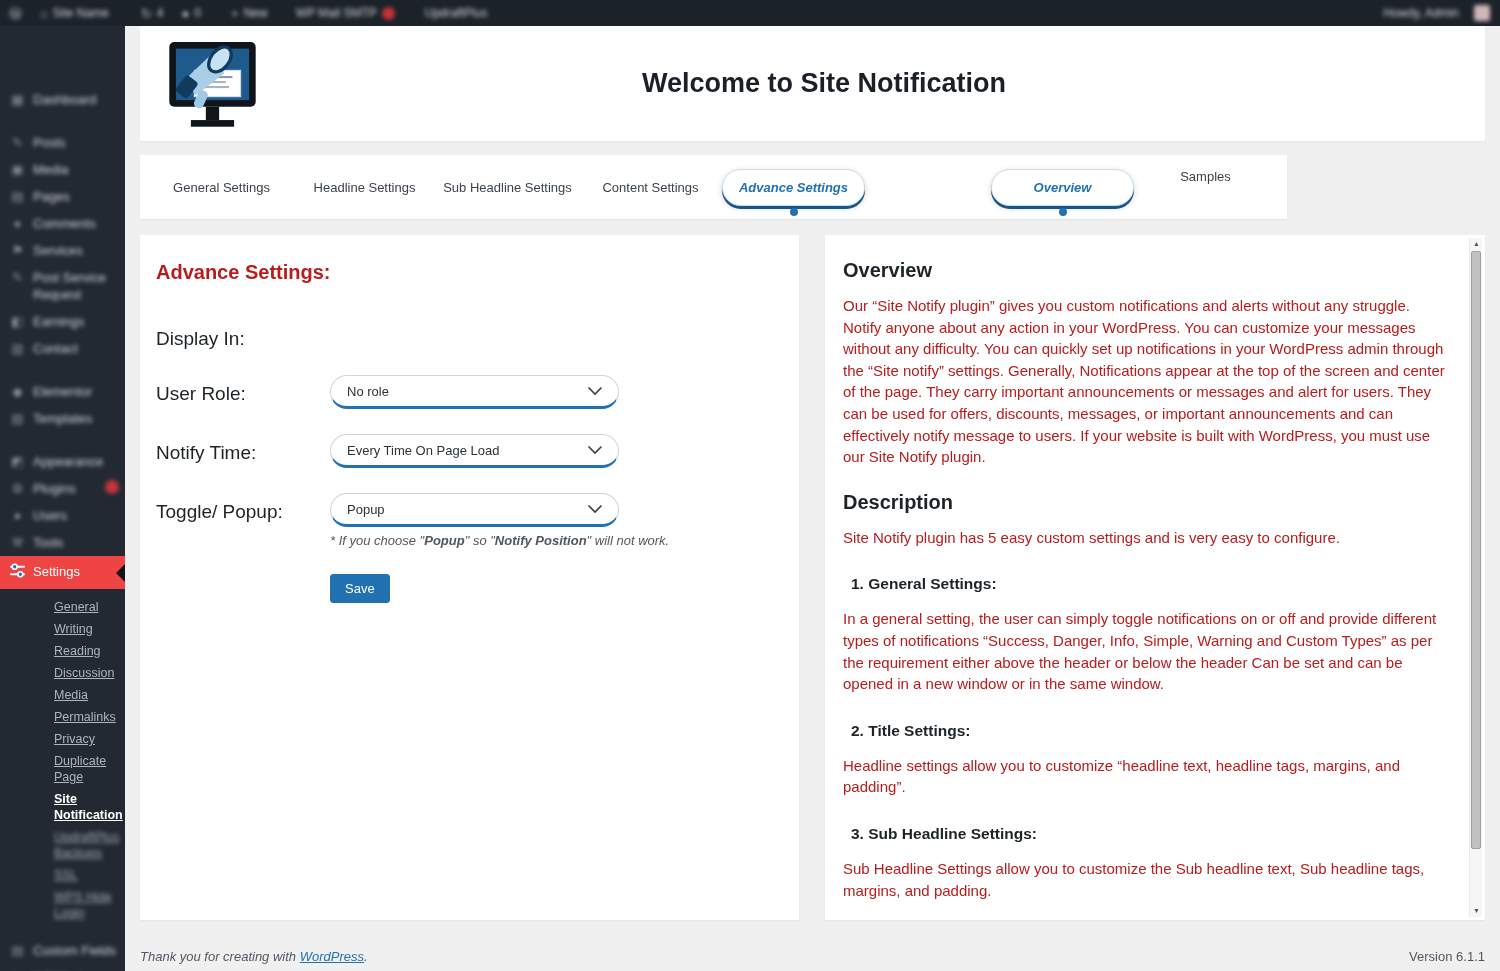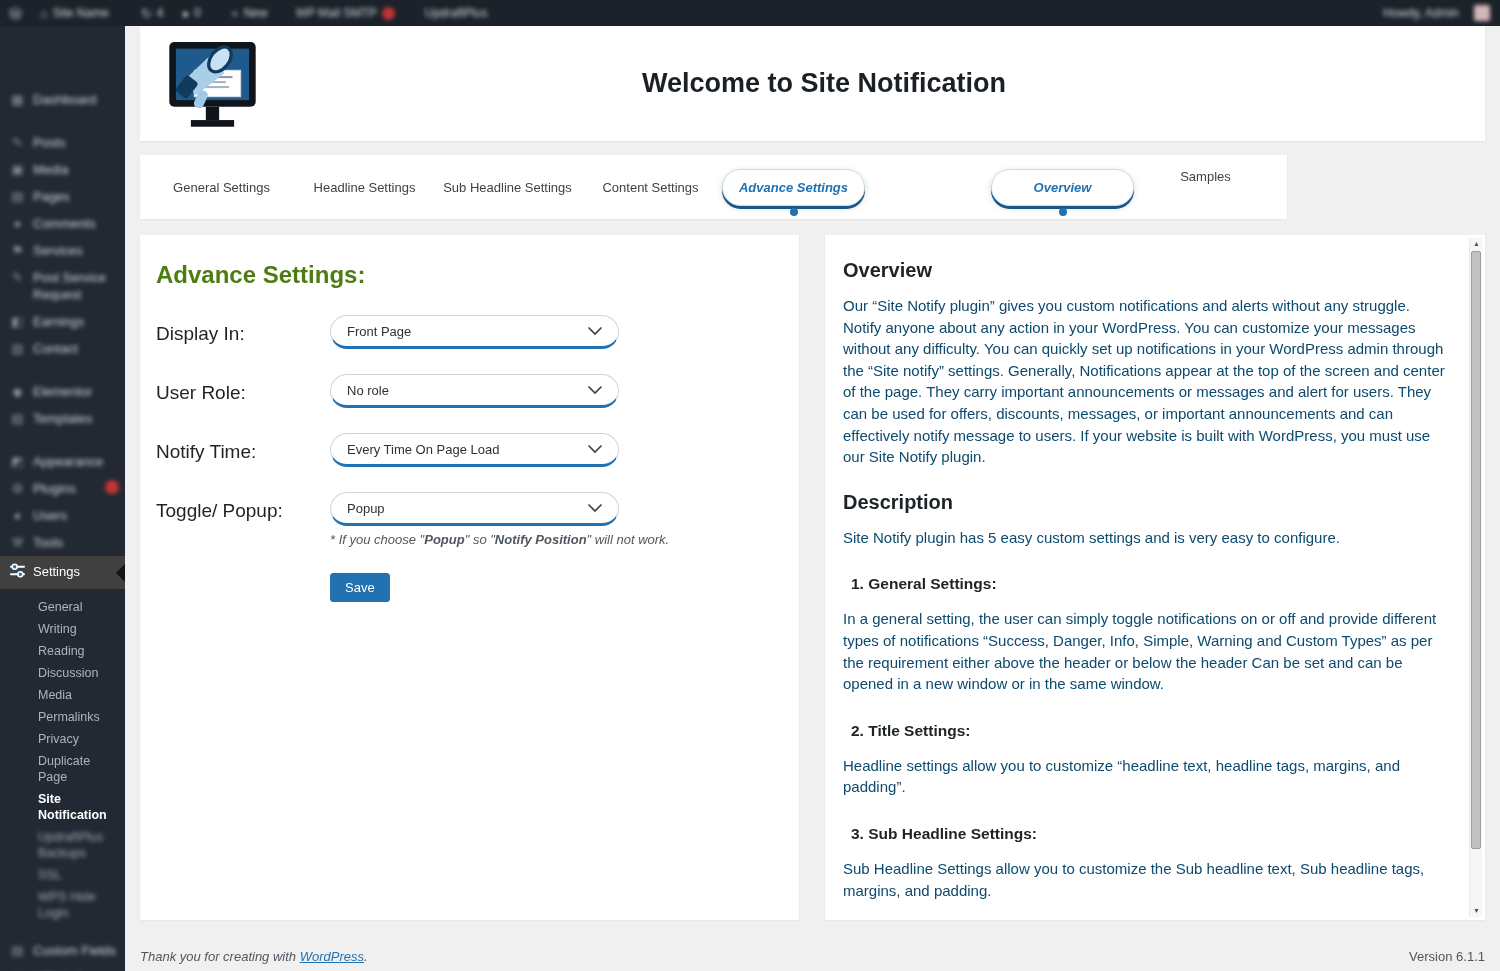--- a/index.html
+++ b/index.html
@@ -18,26 +18,26 @@
 
   
   .sidebar { position: absolute; top: 26px; left: 0; width: 125px; height: 945px;
     background: #222933; color: #dfe1e3; font-size: 13px; }
   .menu { list-style: none; padding-top: 60px; }
   .menu-item { position: relative; display: flex; align-items: flex-start; gap: 8px;
     padding: 5px 6px 5px 10px; line-height: 17px; cursor: pointer; color: #dfe1e3; }
   .menu-item .mi-icon { width: 15px; text-align: center; font-size: 13px; color: #9ba1a8; flex: 0 0 15px; }
   .menu-item .mi-label { flex: 1; }
   .gap-md { margin-top: 16px; }
-  .menu-item.active { background: #404040; color: #fff; font-weight: 400; padding-top: 7px; padding-bottom: 7px; }
+  .menu-item.active { background: #ef4444; color: #fff; font-weight: 400; padding-top: 7px; padding-bottom: 7px; }
   .menu-item.active .mi-icon { color: #fff; }
   .menu-item.active::after { content: ""; position: absolute; right: 0; top: 50%; margin-top: -9px;
     border: 9px solid transparent; border-right-color: #11151a; }
   .submenu { list-style: none; padding: 7px 0 9px 0; }
-  .submenu li { padding: 3px 8px 3px 38px; line-height: 16px; color: #aeb4ba; font-size: 12.5px; cursor: pointer; }
+  .submenu li { padding: 3px 8px 3px 54px; line-height: 16px; color: #aeb4ba; font-size: 12.5px; cursor: pointer; text-decoration: underline; }
   .submenu li.current { color: #fff; font-weight: 700; }
   .mini-badge { width: 14px; height: 14px; border-radius: 50%; display: inline-block; margin-left: 4px; flex: 0 0 14px; }
 
   
   .content { position: absolute; top: 26px; left: 125px; width: 1375px; height: 945px; background: #f0f0f1; }
 
   .header-card { position: absolute; left: 15px; top: 0; width: 1345px; height: 115px; background: #fff;
     box-shadow: 0 1px 2px rgba(0,0,0,.05); }
   .page-title { position: absolute; left: 12px; right: 0; top: 42px; text-align: center;
     font-size: 27px; font-weight: 700; color: #1b2026; margin-left: 11px; }
@@ -51,36 +51,36 @@
     color: #2271b1; font-weight: 700; box-shadow: 0 3px 0 0 #15578c, 0 2px 6px rgba(0,0,0,.18); font-style: italic; }
   .tab-dot { position: absolute; left: 50%; bottom: -11px; width: 8px; height: 8px; margin-left: -4px;
     border-radius: 50%; background: #2271b1; }
   .tabs-right { margin-left: auto; display: flex; margin-right: 10px; }
 
   
   .panel { position: absolute; top: 209px; background: #fff; box-shadow: 0 1px 2px rgba(0,0,0,.05); overflow: hidden; }
   .left-panel { left: 15px; width: 659px; height: 685px; padding: 26px 20px 0 16px; }
   .right-panel { left: 700px; width: 660px; height: 685px; padding: 24px 36px 0 18px; }
 
-  .form-title { font-size: 24px; font-weight: 700; color: #4d7c0f; margin-bottom: 26px; }
+  .form-title { font-size: 20px; font-weight: 700; color: #b91c1c; margin-bottom: 36px; }
   .field-row { display: flex; margin-bottom: 25px; }
   .field-row label { width: 174px; padding-top: 8px; font-size: 19px; font-weight: 400; color: #1d2327; }
   .select-control { width: 289px; height: 34px; background: #fff; border: 1px solid #cfd6db;
     border-bottom: 3px solid #2271b1; border-radius: 18px; display: flex; align-items: center;
     justify-content: space-between; padding: 0 16px; font-size: 13px; color: #2c3338; cursor: pointer; }
   .form-note { margin: 6px 0 0 174px; font-size: 13px; font-style: italic; color: #50575e; }
   .form-note b { font-style: italic; }
   .save-button { margin: 26px 0 0 174px; display: inline-block; background: #2271b1; color: #fff;
     border: 1px solid #2271b1; border-radius: 3px; font-size: 13px; padding: 6px 14px; cursor: pointer;
     font-family: "Liberation Sans", sans-serif; }
 
   .right-panel h2 { font-size: 20px; font-weight: 700; color: #1d2327; margin: 0 0 13px; }
   .right-panel h2.desc { margin-top: 23px; }
   .right-panel h3 { font-size: 15.5px; font-weight: 700; color: #1d2327; margin: 27px 8px 15px; }
-  .right-panel p { font-size: 15px; line-height: 21.6px; color: #0c4a6e; }
+  .right-panel p { font-size: 15px; line-height: 21.6px; color: #b91c1c; }
 
   
   .scrollbar { position: absolute; top: 3px; right: 3px; bottom: 3px; width: 13px; background: #f5f6f7;
     border-left: 1px solid #e8eaec; }
   .scroll-arrow { position: absolute; left: 0; width: 13px; height: 12px; font-size: 7px; color: #555;
     text-align: center; line-height: 12px; cursor: pointer; }
   .scroll-arrow.up { top: 0; }
   .scroll-arrow.down { bottom: 0; }
   .scroll-thumb { position: absolute; left: 1px; top: 13px; width: 10px; height: 598px;
     background: #bfc1c3; border: 1px solid #9d9fa1; border-radius: 2px; cursor: grab; }
@@ -271,26 +271,20 @@
       <div class="tab">
         <span>Samples</span></div>
     </div>
   </div>
 
   <div class="panel left-panel">
     <div class="form-title">Advance Settings:</div>
 
     <div class="field-row">
       <label>Display In:</label>
-      <div class="select-control">
-        <span>Front Page</span>
-        <span><svg width="14" height="9" viewBox="0 0 14 9">
-              <path d="M1 1l6 6 6-6" fill="none" stroke="#3c434a" stroke-width="1.7" stroke-linecap="round"></path>
-            </svg></span>
-      </div>
     </div>
 
     <div class="field-row">
       <label>User Role:</label>
       <div class="select-control">
         <span>No role</span>
         <span><svg width="14" height="9" viewBox="0 0 14 9">
               <path d="M1 1l6 6 6-6" fill="none" stroke="#3c434a" stroke-width="1.7" stroke-linecap="round"></path>
             </svg></span>
       </div>

